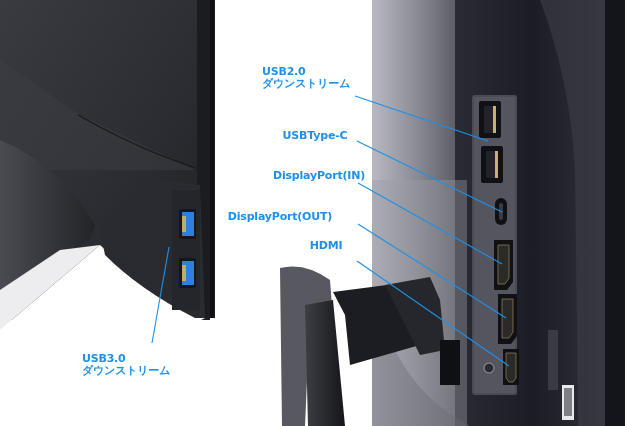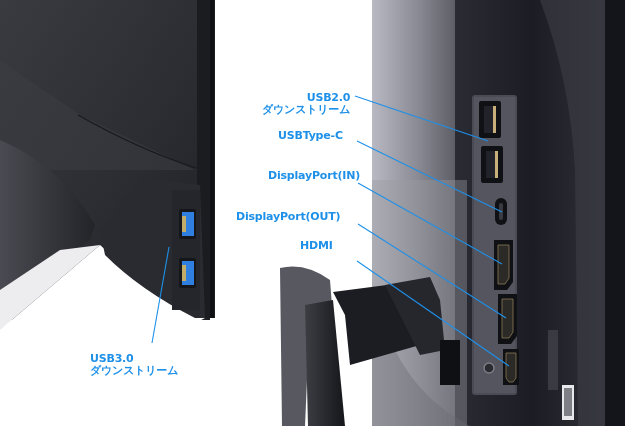--- a/index.html
+++ b/index.html
@@ -2,21 +2,21 @@
 <html><head>
   <meta charset="utf-8">
   <style>
     html, body { margin: 0; padding: 0; }
     body { width: 640px; height: 426px; overflow: hidden; background: #ffffff; position: relative; font-family: "DejaVu Sans", sans-serif; }
     .photo { position: absolute; inset: 0; width: 640px; height: 426px; }
     .label {
       position: absolute; color: #1e90e8; font-weight: bold; font-size: 11px; line-height: 12px;
       white-space: nowrap; letter-spacing: -0.2px;
     }
-    .label.right { text-align: left; }
+    .label.right { text-align: center; }
     .callout { position: absolute; inset: 0; width: 640px; height: 426px; pointer-events: none; }
   </style>
 </head>
 <body>
 
 <svg class="photo" viewBox="0 0 640 426" xmlns="http://www.w3.org/2000/svg">
   <defs>
     <linearGradient id="leftPanel" x1="0" y1="0" x2="1" y2="1">
       <stop offset="0" stop-color="#3a3b40"></stop>
       <stop offset="0.6" stop-color="#2b2c31"></stop>
@@ -124,24 +124,24 @@
   <g stroke="#1e90e8" stroke-width="1.1" fill="none">
     <line x1="355" y1="96" x2="488" y2="141"></line>
     <line x1="357" y1="141" x2="502" y2="212"></line>
     <line x1="358" y1="183" x2="502" y2="264"></line>
     <line x1="358" y1="224" x2="506" y2="318"></line>
     <line x1="357" y1="261" x2="509" y2="366"></line>
     <line x1="169" y1="247" x2="152" y2="343"></line>
   </g>
 </svg>
 
-<div class="label" style="left:262px; top:92px;text-align:right;">
+<div class="label" style="left:262px; top:66px;">
   <div>USB2.0</div>
   <div>ダウンストリーム</div>
 </div>
 <div class="label right" style="left:278px; top:130px; width:74px;">USBType-C</div>
 <div class="label right" style="left:268px; top:170px; width:102px;">DisplayPort(IN)</div>
-<div class="label right" style="left:236px; top:211px; width:112px;">DisplayPort(OUT)</div>
+<div class="label right" style="left:224px; top:211px; width:112px;">DisplayPort(OUT)</div>
 <div class="label right" style="left:300px; top:240px; width:52px;">HDMI</div>
-<div class="label" style="left:82px; top:353px;margin-left:8px;">
+<div class="label" style="left:82px; top:353px;">
   <div>USB3.0</div>
   <div>ダウンストリーム</div>
 </div>
 
 </body></html>

